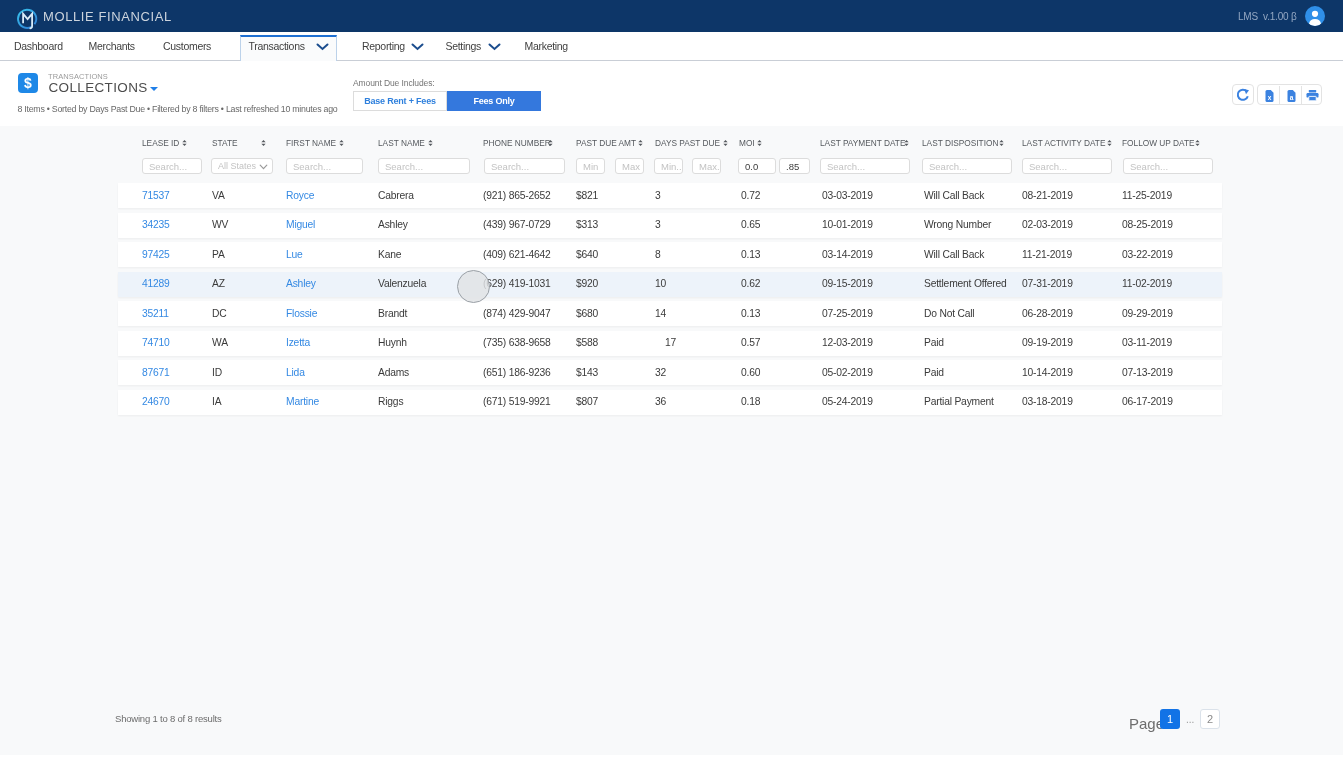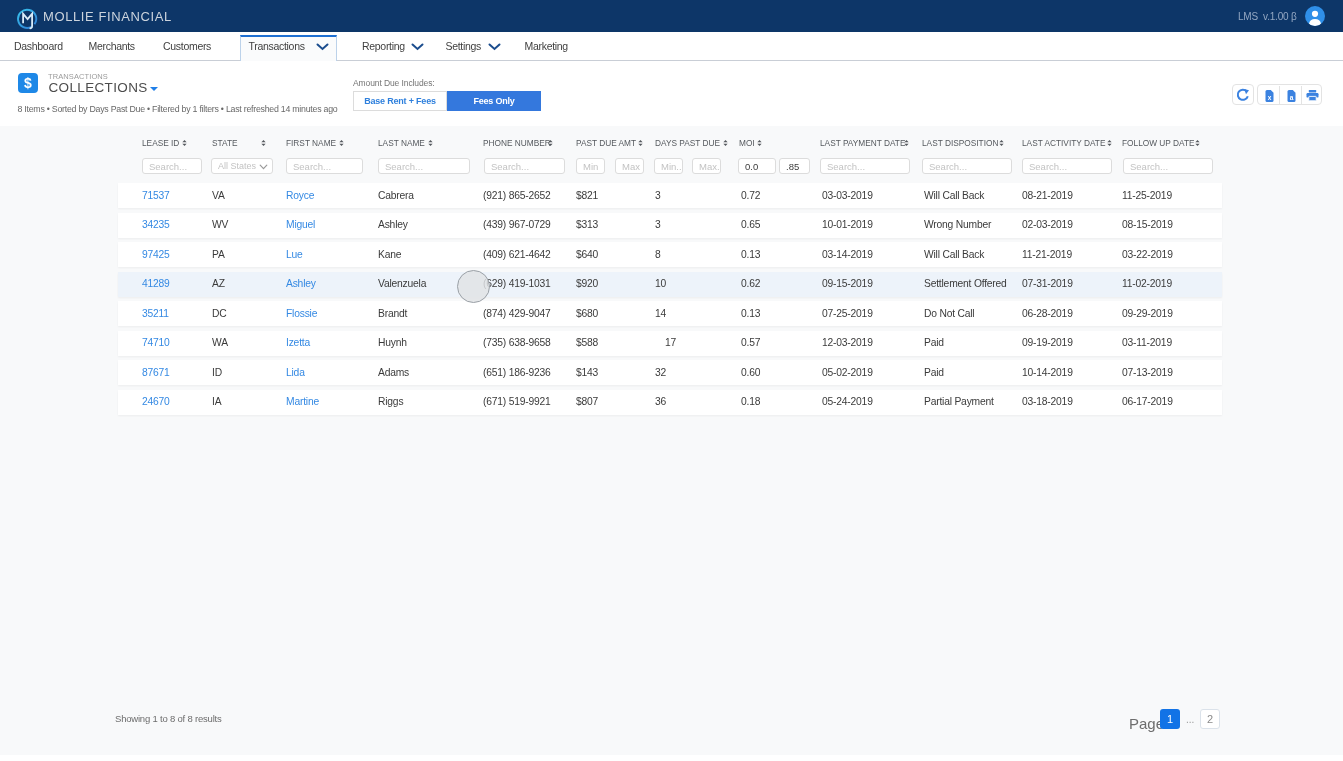--- a/index.html
+++ b/index.html
@@ -98,21 +98,21 @@
 <svg class="abs" style="left:488px;top:43px;" width="13" height="8" viewBox="0 0 13 8">
     <path d="M1.5 1.5 L6.5 6 L11.5 1.5" fill="none" stroke="#1b4d8e" stroke-width="2" stroke-linecap="round"></path>
   </svg>
 <div class="navitem" style="left:524.5px;">Marketing</div>
 
 <div class="phead"></div>
 <div class="dollar">$</div>
 <div class="crumb">TRANSACTIONS</div>
 <div class="title">COLLECTIONS</div>
 <div class="title-caret"></div>
-<div class="subtitle">8 Items • Sorted by Days Past Due • Filtered by 1 filters • Last refreshed 14 minutes ago</div>
+<div class="subtitle">8 Items • Sorted by Days Past Due • Filtered by 8 filters • Last refreshed 10 minutes ago</div>
 
 <div class="adi-label">Amount Due Includes:</div>
 <div class="seg">
     <div class="a">Base Rent + Fees</div>
     <div class="b">Fees Only</div>
   </div>
 
 <div class="btn" style="left:1232px;">
   <svg width="14" height="14" viewBox="0 0 14 14" style="margin:3px 0 0 3px;">
     <path d="M11.8 8.2 A5.1 5.1 0 1 1 10.6 3.2" fill="none" stroke="#3b82e0" stroke-width="2"></path>
@@ -239,21 +239,21 @@
     <div class="cell" style="left:94px;">WV</div>
     <div class="cell link" style="left:168px;">Miguel</div>
     <div class="cell" style="left:260px;">Ashley</div>
     <div class="cell" style="left:365px;">(439) 967-0729</div>
     <div class="cell" style="left:458px;">$313</div>
     <div class="cell" style="left:537px;">3</div>
     <div class="cell" style="left:623px;">0.65</div>
     <div class="cell" style="left:704px;">10-01-2019</div>
     <div class="cell" style="left:806px;">Wrong Number</div>
     <div class="cell" style="left:904px;">02-03-2019</div>
-    <div class="cell" style="left:1004px;">08-15-2019</div>
+    <div class="cell" style="left:1004px;">08-25-2019</div>
 </div>
 <div class="row" style="top:242px;">
   <div class="cell link" style="left:24px;">97425</div>
     <div class="cell" style="left:94px;">PA</div>
     <div class="cell link" style="left:168px;">Lue</div>
     <div class="cell" style="left:260px;">Kane</div>
     <div class="cell" style="left:365px;">(409) 621-4642</div>
     <div class="cell" style="left:458px;">$640</div>
     <div class="cell" style="left:537px;">8</div>
     <div class="cell" style="left:623px;">0.13</div>

